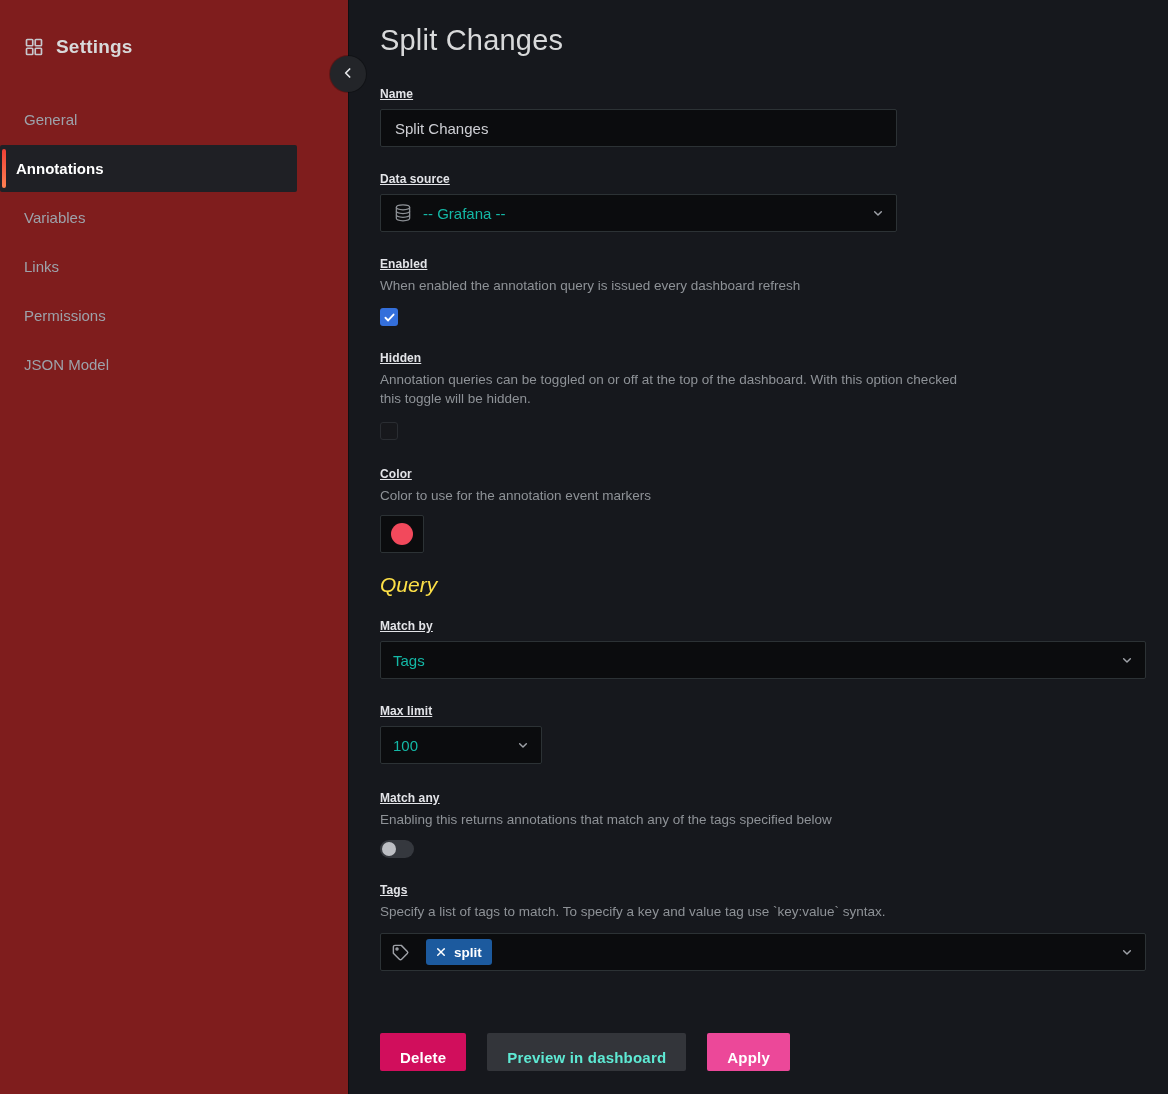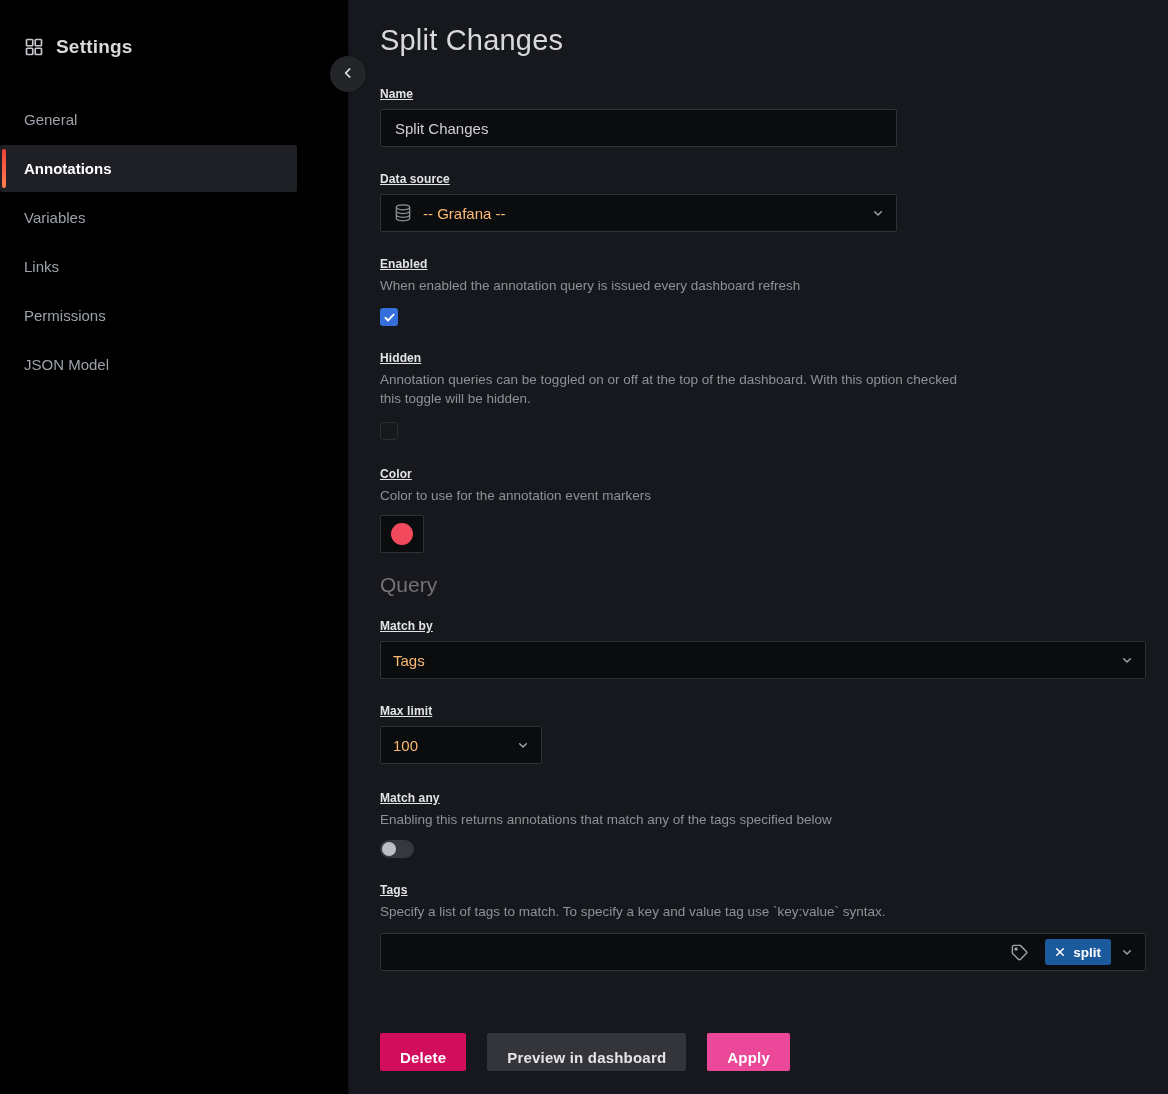--- a/index.html
+++ b/index.html
@@ -6,37 +6,37 @@
   html,body { background:#0c0d10; }
   body { font-family:"Liberation Sans", sans-serif; }
   .page {
     position:relative; width:1168px; height:1094px;
     background:#16181d; overflow:hidden;
   }
 
   
   .sidebar {
     position:absolute; left:0; top:0; width:348px; height:100%;
-    background:#000000; box-shadow:1px 0 0 rgba(0,0,0,.35);
+    background:#7f1d1d; box-shadow:1px 0 0 rgba(0,0,0,.35);
     padding:36px 0 0 0;
   }
   .sidebar-header {
     display:flex; align-items:center; gap:12px;
     padding-left:24px; margin-bottom:38px; color:#d8d9da;
   }
   .sidebar-header .hdr-icon { width:20px; height:20px; color:#c7c8cd; }
   .sidebar-header .hdr-title { font-size:19px; font-weight:700; letter-spacing:.2px; }
   .nav { width:297px; }
   .nav-item {
     position:relative; height:47px; margin-bottom:2px;
     display:flex; align-items:center; padding-left:24px;
     color:#9da2aa; font-size:15px; border-radius:2px; cursor:pointer;
   }
   .nav-item.active {
-    background:#1f2025; color:#ffffff; font-weight:700; padding-left:24px;align-items:center;
+    background:#1f2025; color:#ffffff; font-weight:700; padding-left:16px;align-items:center;
   }
   .nav-item.active .active-bar {
     position:absolute; left:2px; top:4px; bottom:4px; width:4px; border-radius:2px;
     background:linear-gradient(180deg,#ef4036 0%,#ff8152 100%);
   }
 
   
   .collapse-btn {
     position:absolute; left:330px; top:56px; width:36px; height:36px;
     border-radius:50%; background:#232529; border:none; z-index:5;
@@ -61,21 +61,21 @@
   .w-sm  { width:162px; }
 
   .text-input, .select {
     height:38px; background:#0b0c0e; border:1px solid #2c3235; border-radius:2px;
     color:#cfd0d5; font-size:15px; font-family:"Liberation Sans", sans-serif;
   }
   .text-input { display:block; padding:0 14px; outline:none; }
   .select {
     position:relative; display:flex; align-items:center; padding:0 34px 0 12px; cursor:pointer;
   }
-  .select .sel-value { color:#fdba74; }
+  .select .sel-value { color:#14b8a6; }
   .select .chev {
     position:absolute; right:10px; top:50%; transform:translateY(-50%);
     width:16px; height:16px; color:#9fa2a8;
   }
   .select .lead-icon { width:20px; height:20px; color:#8e9297; margin-right:10px; flex:0 0 auto; }
 
   
   .checkbox { width:18px; height:18px; border-radius:3px; cursor:pointer;
     display:flex; align-items:center; justify-content:center; }
   .checkbox.checked { background:#346fdb; }
@@ -83,51 +83,51 @@
   .checkbox.unchecked { background:#17181c; border:1px solid #2a2d32; }
   .cb-gap { margin-top:14px; }
 
   
   .color-swatch {
     width:44px; height:38px; background:#0b0c0e; border:1px solid #2c3235; border-radius:2px;
     display:flex; align-items:center; justify-content:center; cursor:pointer; margin-top:10px;
   }
   .color-dot { width:22px; height:22px; border-radius:50%; background:#f2495c; }
 
-  .section-heading { font-size:21px; font-weight:400; color:#737373; margin:20px 0 22px 0; }
+  .section-heading { font-size:21px; font-weight:400; color:#fde047; margin:20px 0 22px 0;font-style:italic; }
 
   
   .toggle {
     width:34px; height:18px; border-radius:9px; background:#35383e; position:relative;
     cursor:pointer; margin-top:11px;
   }
   .toggle .knob {
     position:absolute; left:2px; top:2px; width:14px; height:14px; border-radius:50%;
     background:#bcbec3;
   }
 
   
   .tag-chip {
     display:flex; align-items:center; gap:7px; height:26px; padding:0 10px 0 9px;
     background:#1c5a9e; border-radius:3px; margin-left:16px;
     color:#ffffff; font-size:13.5px; font-weight:700; cursor:pointer;
   }
   .tag-chip .x-icon { width:12px; height:12px; color:#fff; }
-  .tags-select { padding-left:10px;justify-content:flex-end; }
+  .tags-select { padding-left:10px; }
   .tags-select .lead-icon { width:19px; height:19px; margin-right:0; color:#9fa2a8; }
 
   
   .btn-row { display:flex; align-items:center; gap:21px; margin-top:62px; }
   .btn {
     height:38px; border:none; border-radius:2px; padding:16px 20px;
     font-family:"Liberation Sans", sans-serif; font-size:15px; font-weight:700;
     cursor:pointer; letter-spacing:.2px;
   }
   .btn-delete  { background:#d10e5c; color:#ffffff; }
-  .btn-secondary { background:#33353a; color:#e5e5e5; }
+  .btn-secondary { background:#33353a; color:#5eead4; }
   .btn-primary { background:#ec4899; color:#ffffff; }
 </style>
 </head>
 <body>
 
 <div class="page">
 
   <aside class="sidebar">
     <div class="sidebar-header">
       <span class="hdr-icon">

